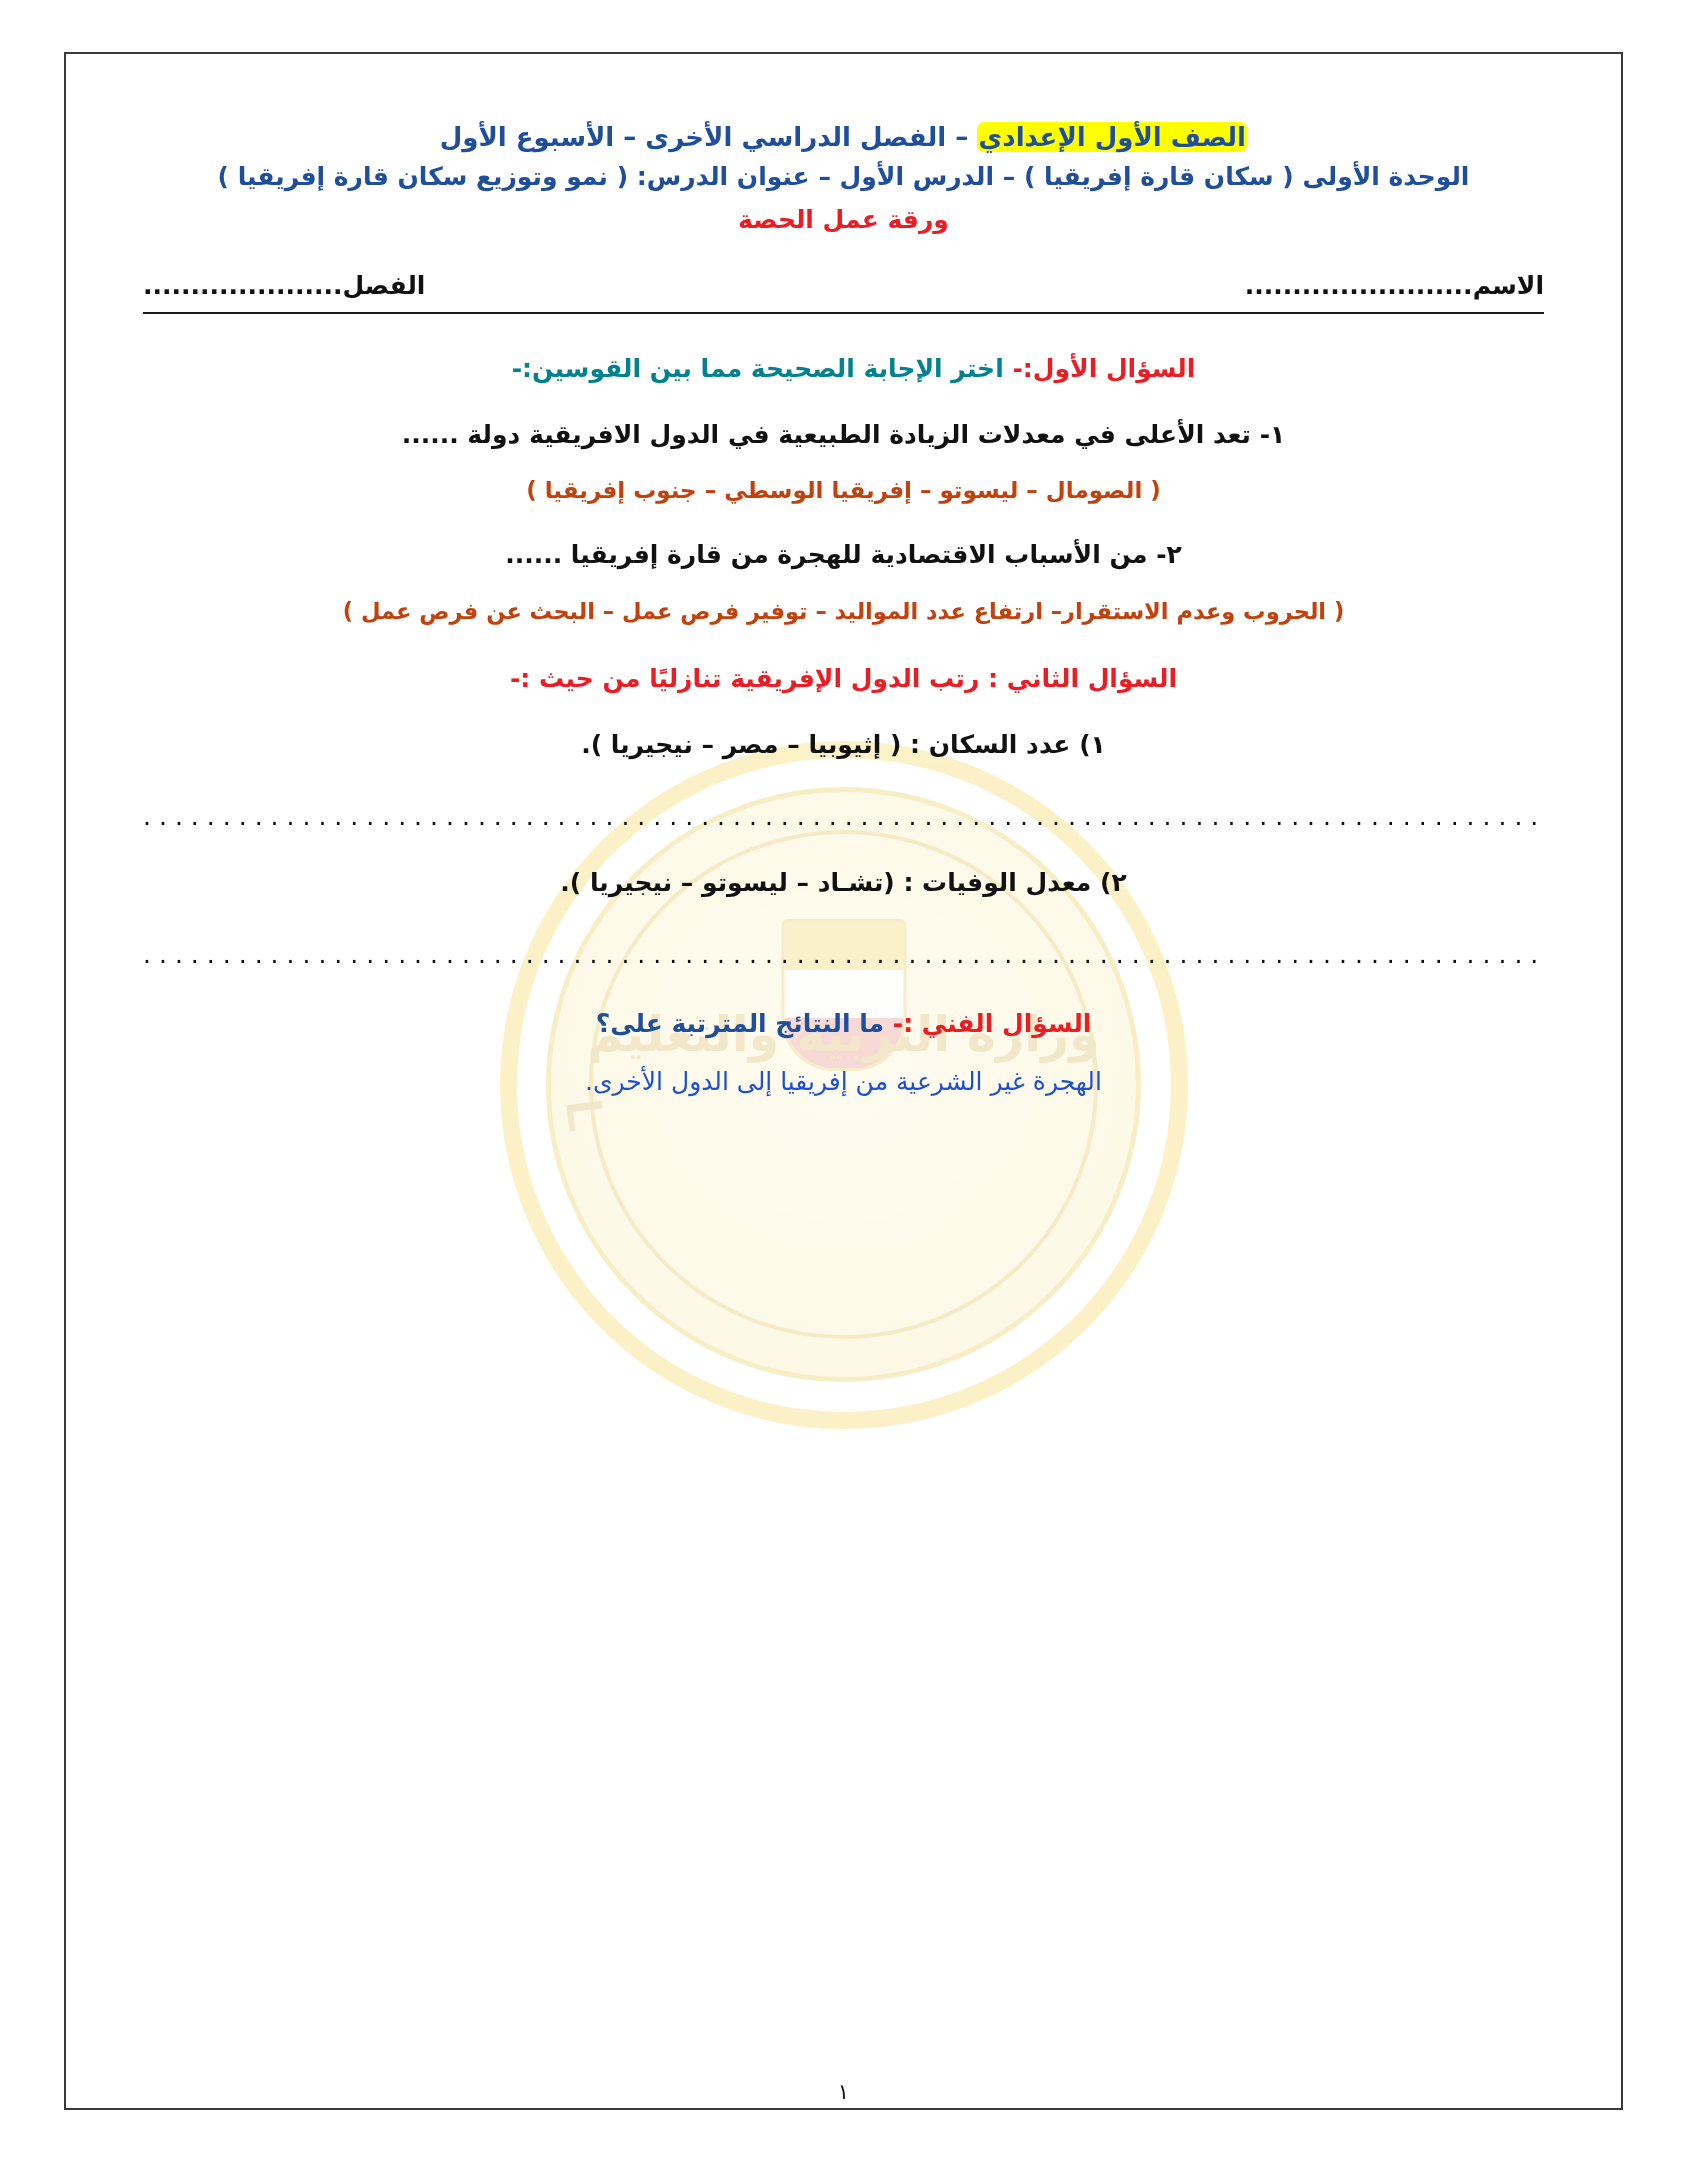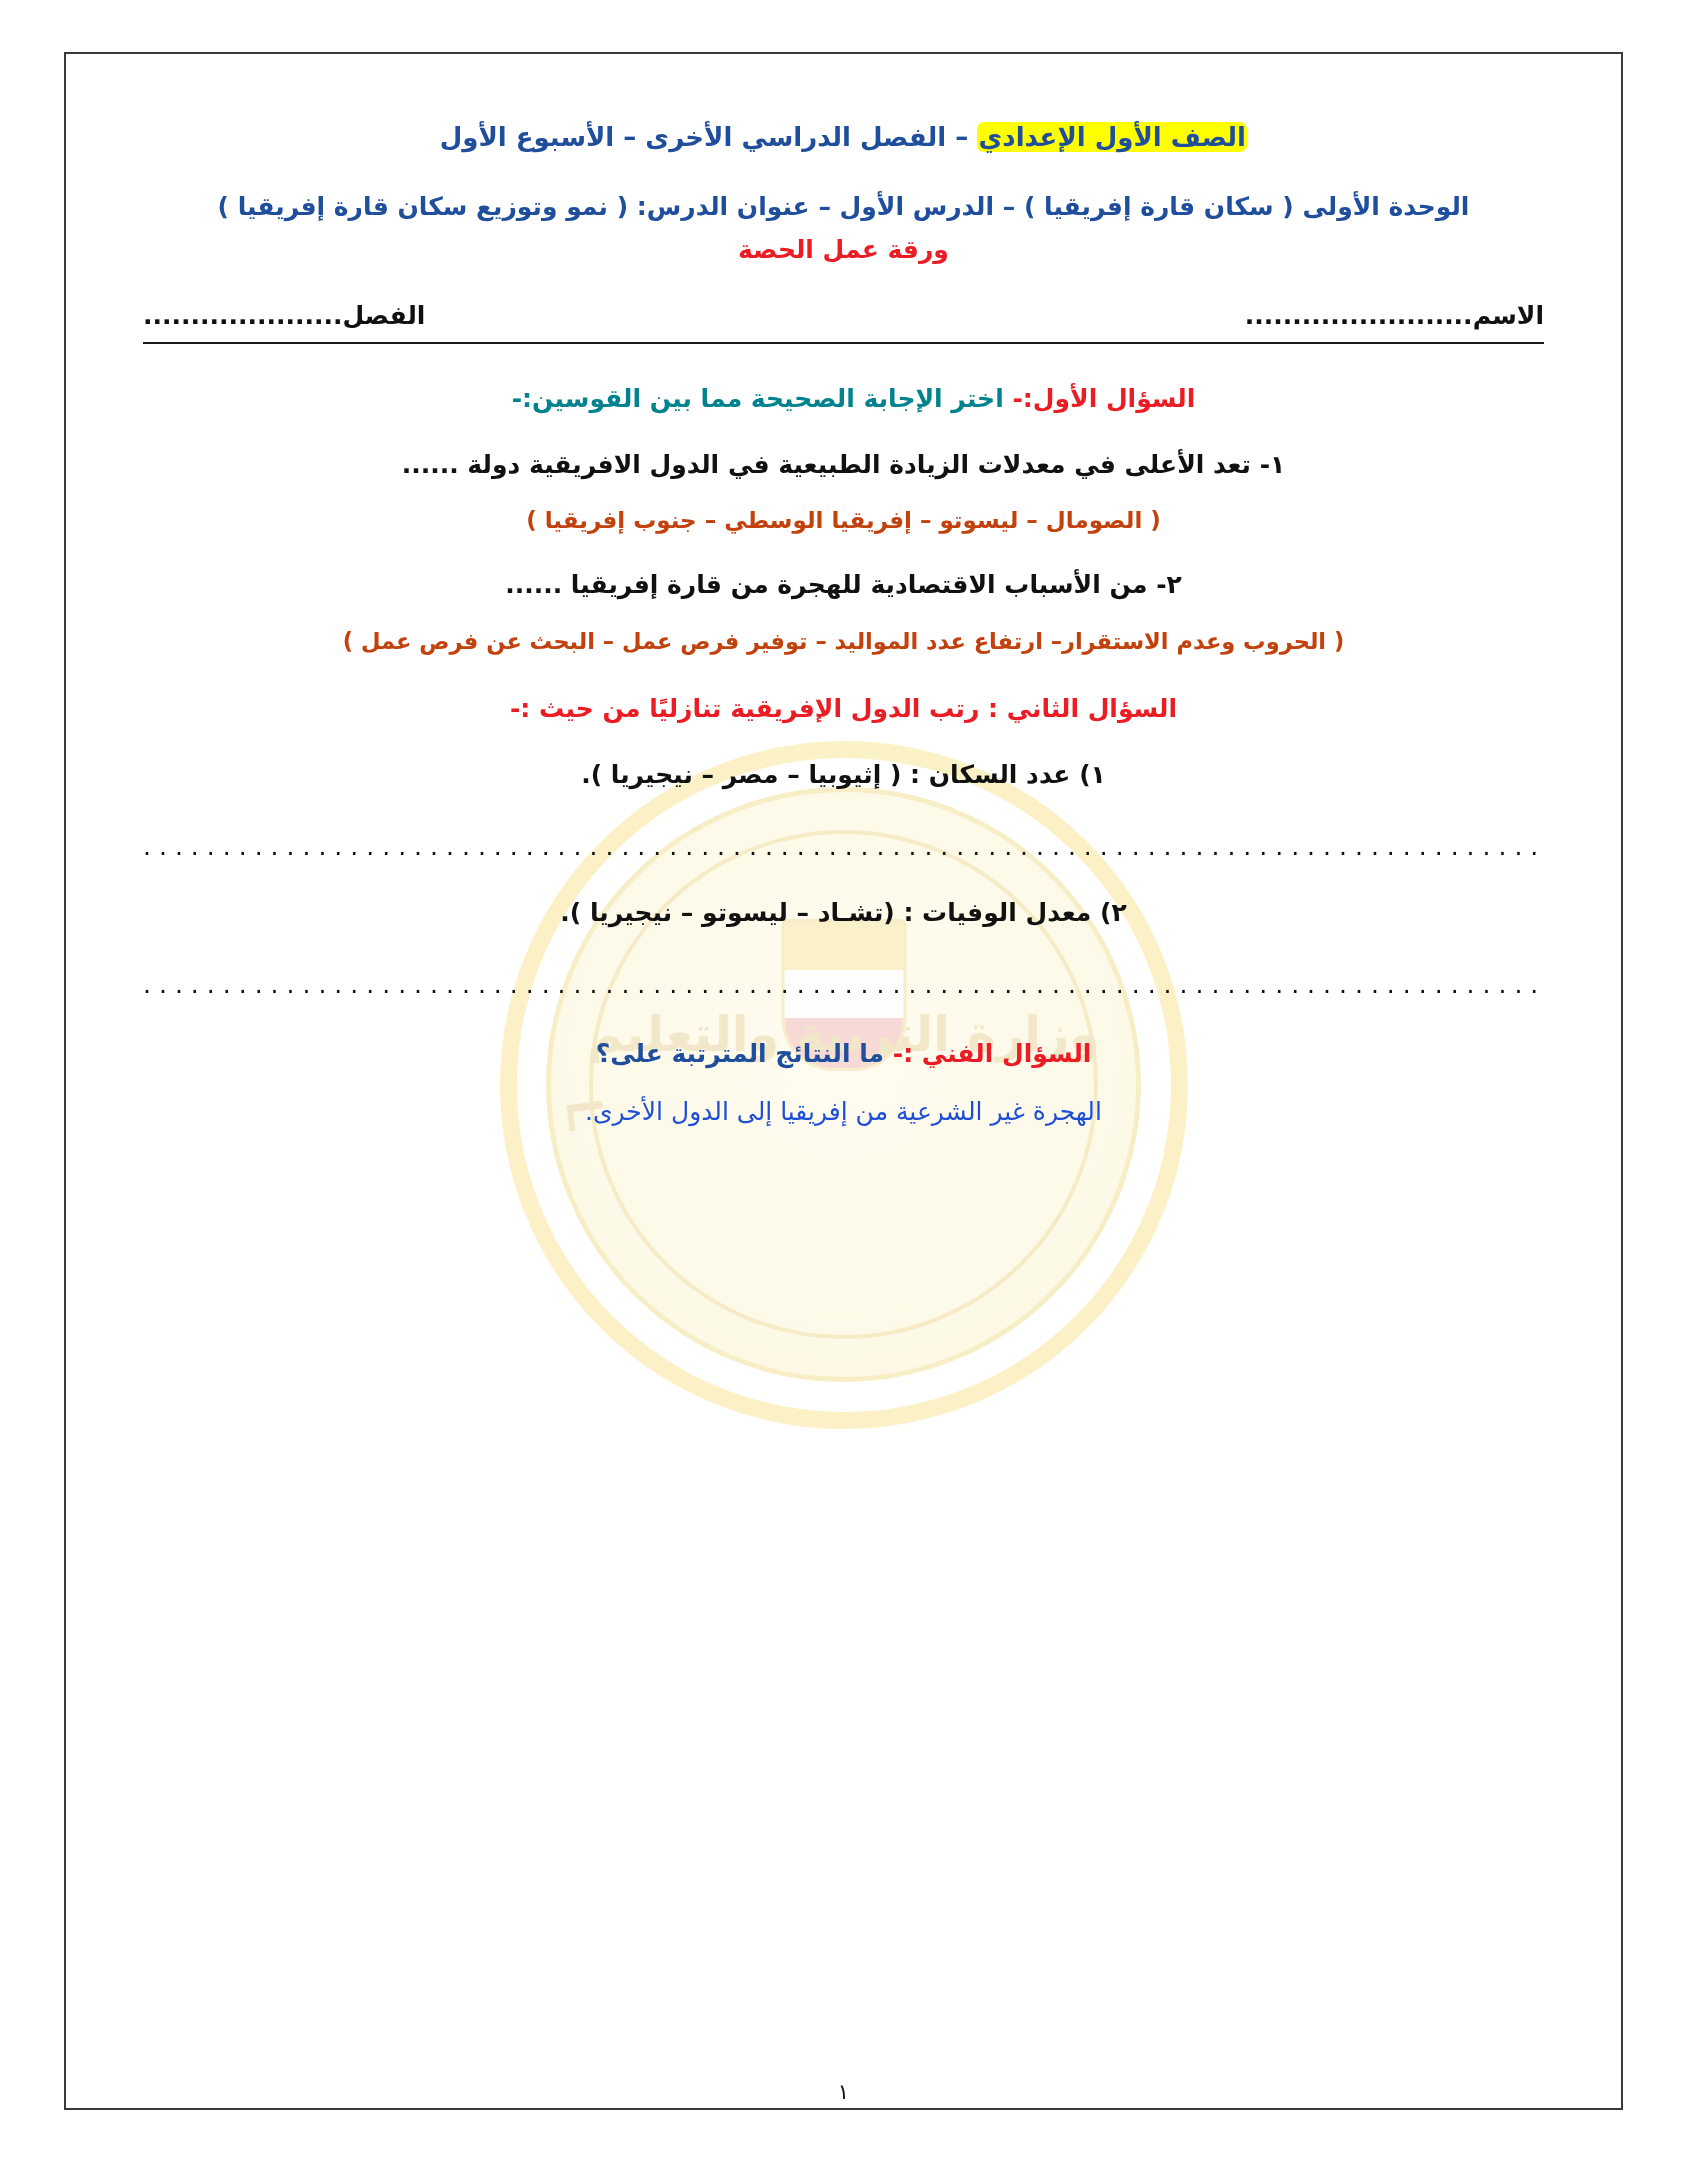--- a/index.html
+++ b/index.html
@@ -133,21 +133,21 @@
   .hl-yellow {
     background: #ffff00;
     color: #1f4e9c;
     padding: 0 1.3px;
     border-radius: 7px;
   }
   .hdr-line2 {
     font-size: 25px;
     font-weight: bold;
     color: #1f4e9c;
-    margin-top: 31px;
+    margin-top: 1px;
     line-height: 1.5;
     white-space: nowrap;
   }
   .hdr-line3 {
     font-size: 25px;
     font-weight: bold;
     color: #ec1c24;
     margin-top: 9.3px;
   }
 

